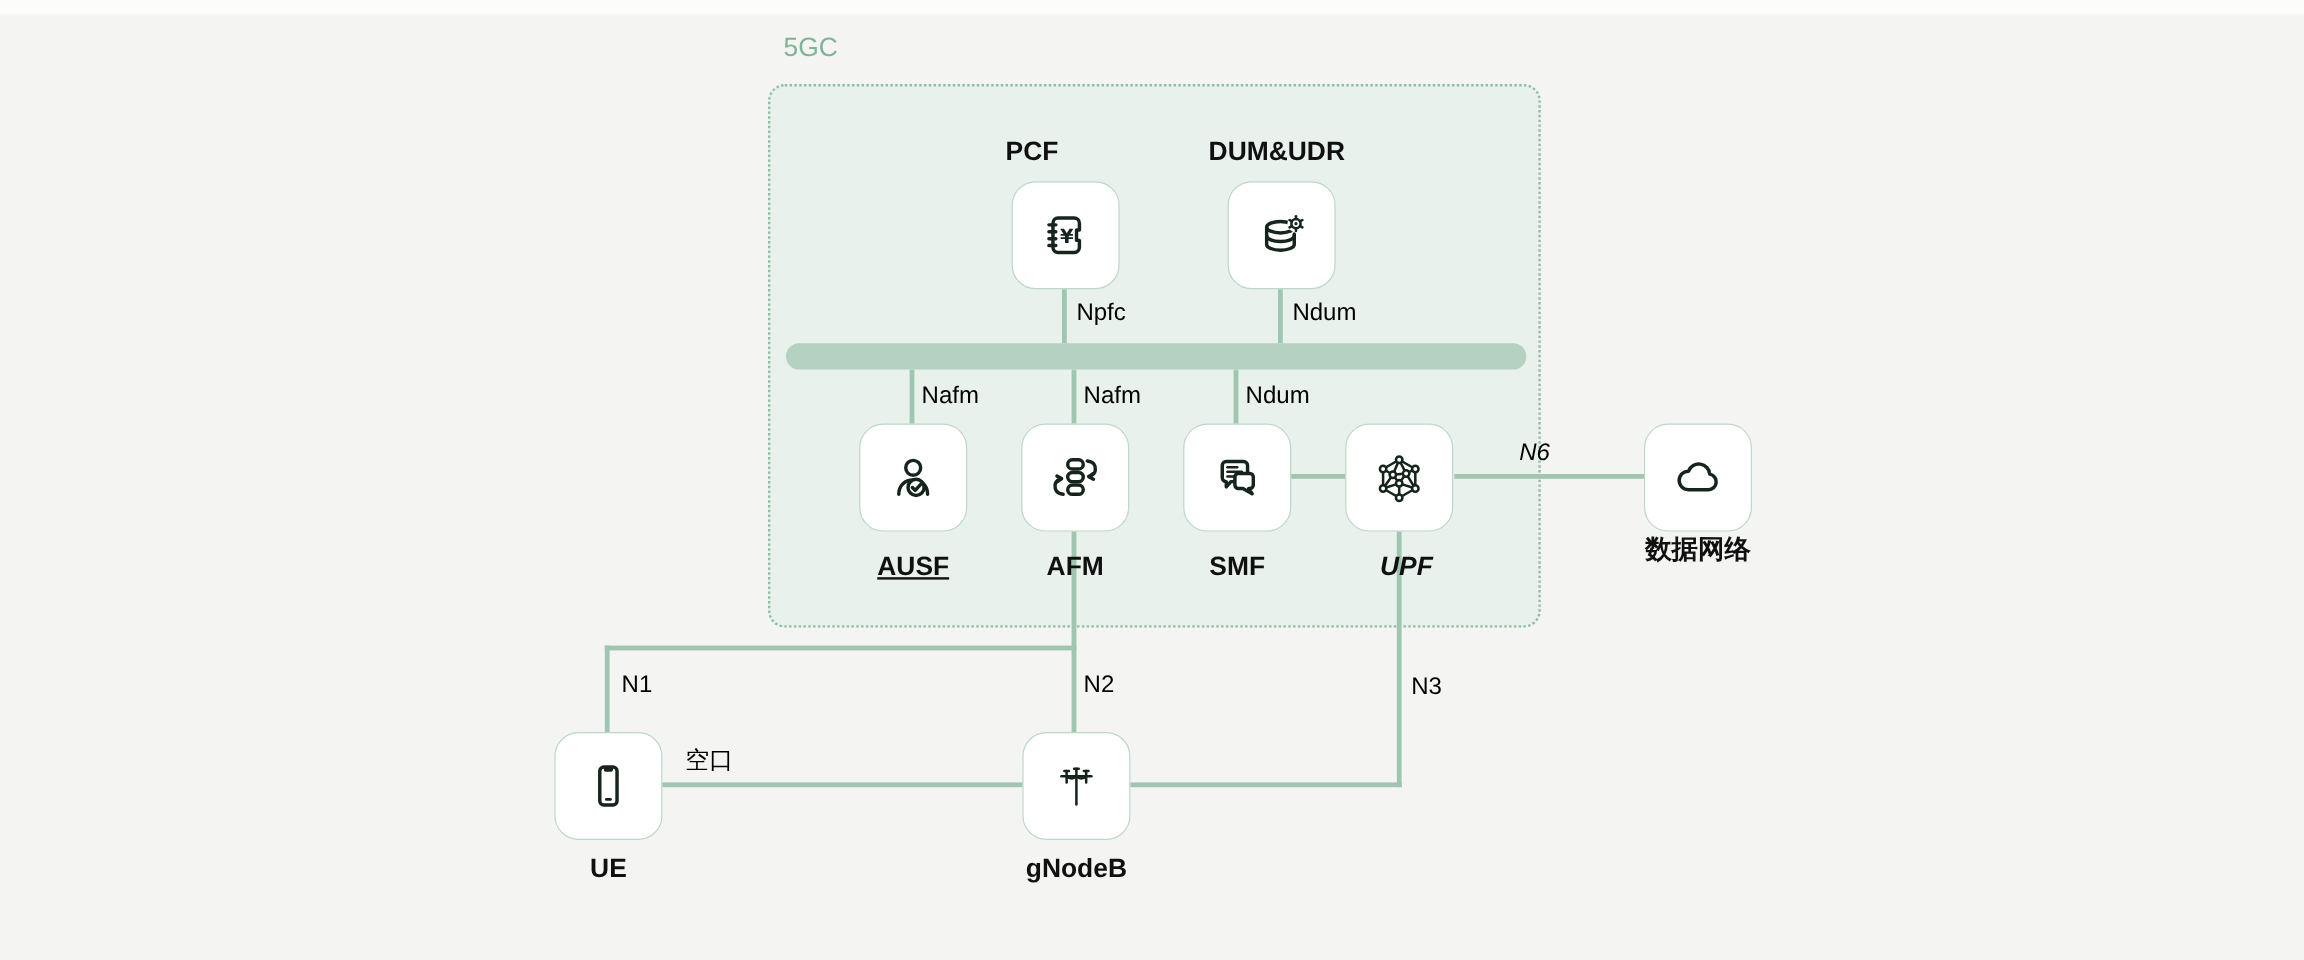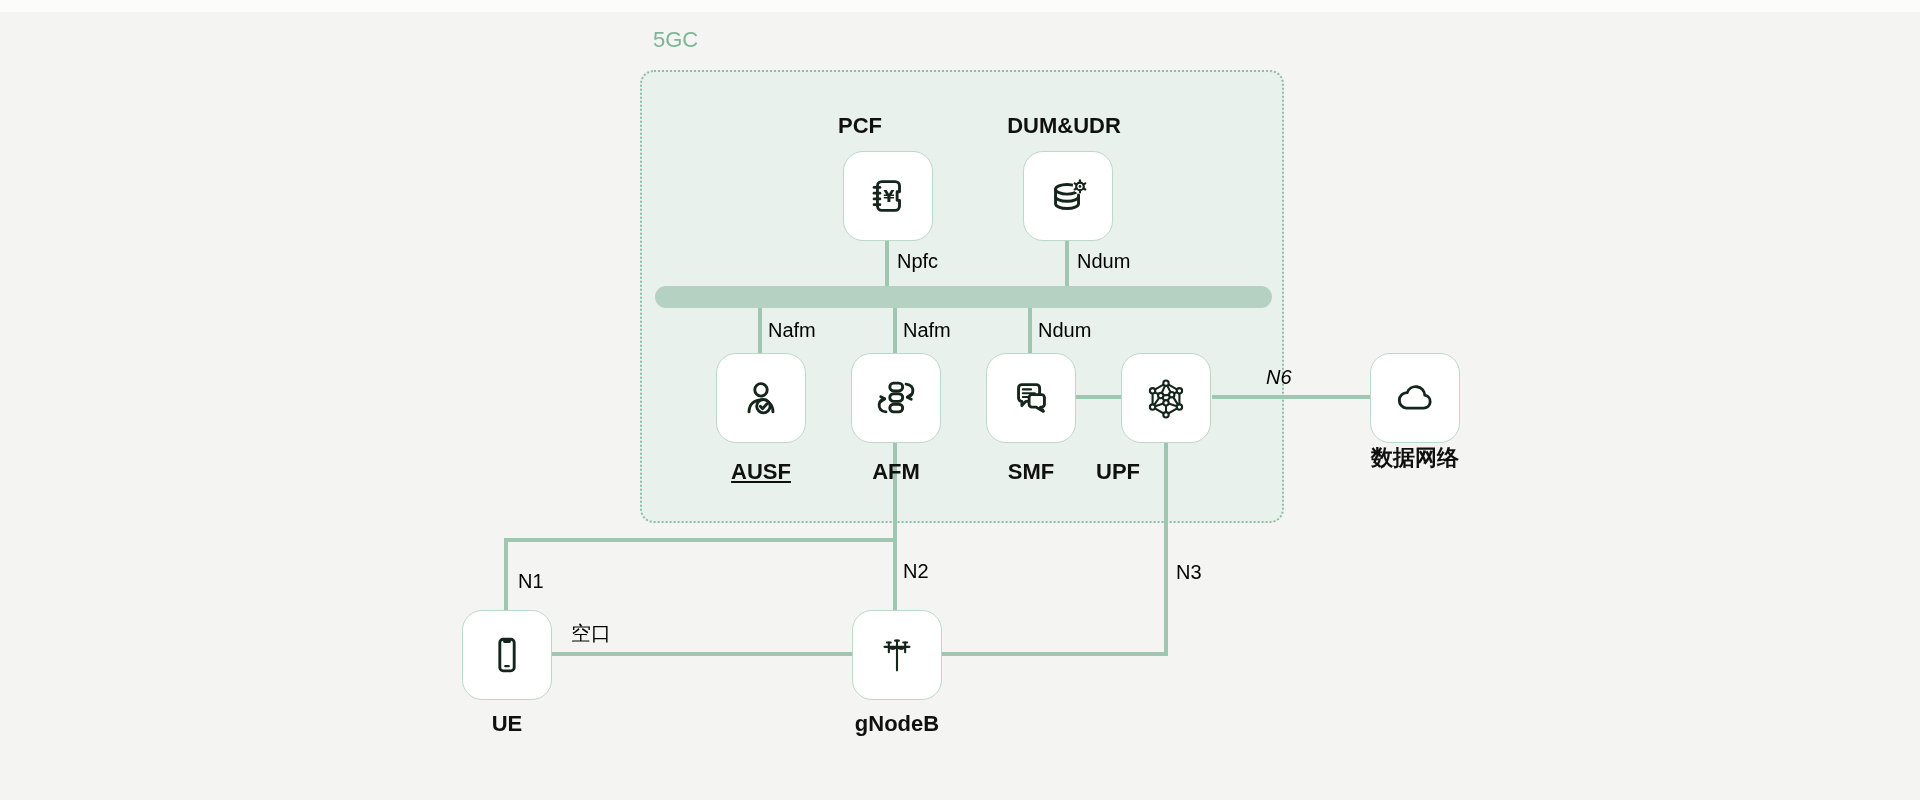--- a/index.html
+++ b/index.html
@@ -185,28 +185,28 @@
         </g>
       </svg>
     </span>
   </div>
 
   <div class="node-label" style="left:860px;top:113px;">PCF</div>
   <div class="node-label" style="left:1064px;top:113px;">DUM&amp;UDR</div>
   <div class="node-label" style="left:761px;top:459px;text-decoration:underline;">AUSF</div>
   <div class="node-label" style="left:896px;top:459px;">AFM</div>
   <div class="node-label" style="left:1031px;top:459px;">SMF</div>
-  <div class="node-label" style="left:1118px;top:459px;">UPF</div>
+  <div class="node-label" style="left:1172px;top:459px;font-style:italic;">UPF</div>
   <div class="node-label" style="left:1415px;top:443px;">数据网络</div>
   <div class="node-label" style="left:507px;top:711px;">UE</div>
   <div class="node-label" style="left:897px;top:711px;">gNodeB</div>
 
   <div class="iface-label" style="left:897px;top:250px;">Npfc</div>
   <div class="iface-label" style="left:1077px;top:250px;">Ndum</div>
   <div class="iface-label" style="left:768px;top:319px;">Nafm</div>
   <div class="iface-label" style="left:903px;top:319px;">Nafm</div>
   <div class="iface-label" style="left:1038px;top:319px;">Ndum</div>
   <div class="iface-label" style="left:1266px;top:366px;font-style:italic;">N6</div>
-  <div class="iface-label" style="left:518px;top:560px;margin-top:10px;">N1</div>
+  <div class="iface-label" style="left:518px;top:560px;">N1</div>
   <div class="iface-label" style="left:903px;top:560px;">N2</div>
   <div class="iface-label" style="left:1176px;top:561px;">N3</div>
   <div class="iface-label" style="left:571px;top:620px;text-align:center;">空口</div>
 </div>
 
 </body></html>

